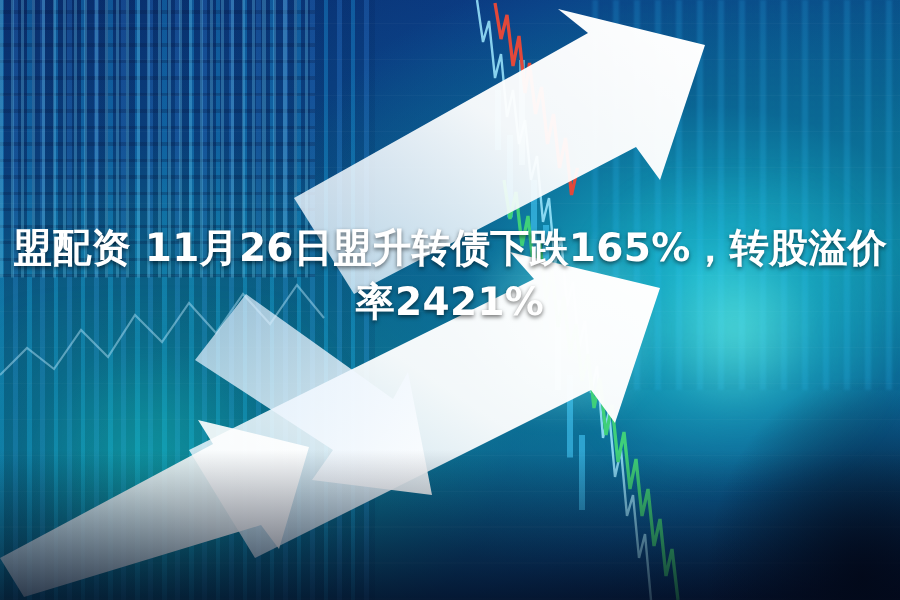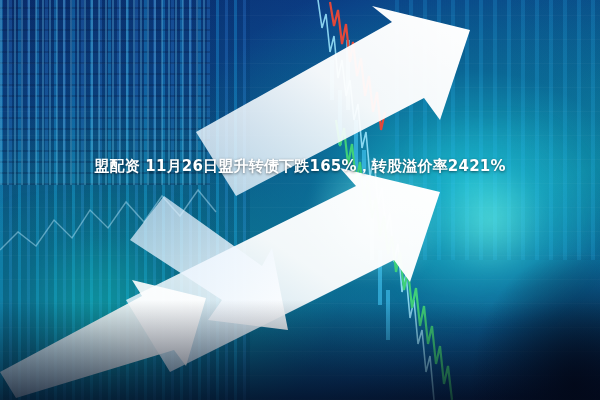--- a/index.html
+++ b/index.html
@@ -105,21 +105,21 @@
   
   svg.chart { position: absolute; inset: 0; width: 600px; height: 400px; }
 
   
   .headline {
     position: absolute;
     left: 0; top: 148px;
     width: 600px;
     text-align: center;
     color: #ffffff;
-    font-size: 15px;
+    font-size: 26px;
     font-weight: 700;
     line-height: 36px;
     letter-spacing: 0.2px;
     font-family: "DejaVu Sans", "Liberation Sans", sans-serif;
     text-shadow: 0 1px 3px rgba(0,0,0,0.55);
     padding: 0 8px;
     box-sizing: border-box;
   }
 </style>
 </head>

